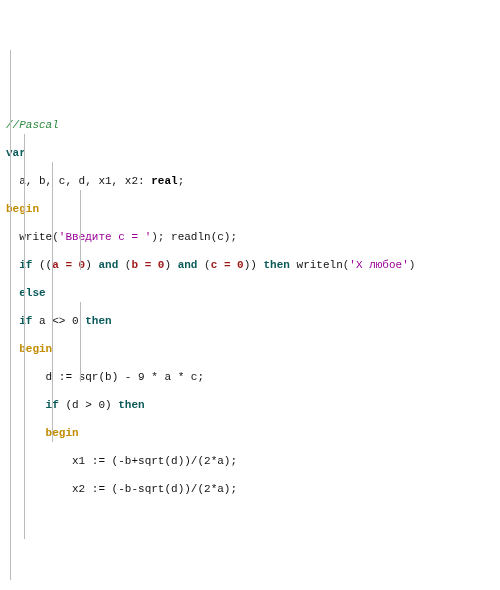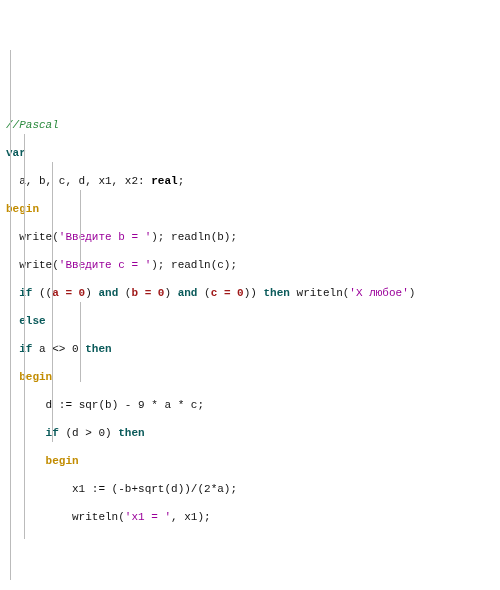--- a/index.html
+++ b/index.html
@@ -47,31 +47,30 @@
   <div class="bar" style="left:10px; top:50px; height:530px;"></div>
   <div class="bar" style="left:24px; top:134px; height:405px;"></div>
   <div class="bar" style="left:52px; top:162px; height:280px;"></div>
   <div class="bar" style="left:80px; top:190px; height:80px;"></div>
   <div class="bar" style="left:80px; top:302px; height:80px;"></div>
 
 <span class="line"><span class="cm">//Pascal</span></span>
 <span class="line"><span class="kw">var</span></span>
 <span class="line">  <span class="id">a, b, c, d, x1, x2</span><span class="op">:</span> <span class="ty">real</span><span class="op">;</span></span>
 <span class="line"><span class="kw br">begin</span></span>
-<span class="line">  <span class="fn">write</span>(<span class="str">'Введите b = '</span>); <span class="fn">readln</span><span class="id">(b)</span>;</span>
 <span class="line">  <span class="fn">write</span>(<span class="str">'Введите c = '</span>); <span class="fn">readln</span><span class="id">(c)</span>;</span>
 <span class="line">  <span class="kw">if</span> <span class="op">((</span><span class="cond">a = 0</span><span class="op">) </span><span class="kw">and</span> (<span class="cond">b = 0</span><span class="op">) </span><span class="kw">and</span> (<span class="cond">c = 0</span><span class="op">))</span> <span class="kw">then</span> <span class="fn">writeln</span>(<span class="str">'X любое'</span>)</span>
 <span class="line">  <span class="kw">else</span></span>
 <span class="line">  <span class="kw">if</span> <span class="id">a &lt;&gt; 0</span> <span class="kw">then</span></span>
 <span class="line">  <span class="kw br">begin</span></span>
 <span class="line">      <span class="id">d := </span><span class="fn">sqr</span><span class="id">(b)</span><span class="id"> - 9 * a * c;</span></span>
 <span class="line">      <span class="kw">if</span> <span class="id">(d &gt; 0)</span> <span class="kw">then</span></span>
 <span class="line">      <span class="kw br">begin</span></span>
 <span class="line">          <span class="id">x1 := (-b+</span><span class="fn">sqrt</span><span class="id">(d)</span><span class="id">)/(2*a);</span></span>
-<span class="line">          <span class="fn">writeln</span>(<span class="str">'x1 = '</span><span class="id">, x1);</span></span>
+<span class="line">          <span class="id">x2 := (-b-</span><span class="fn">sqrt</span><span class="id">(d)</span><span class="id">)/(2*a);</span></span>
 
 
 
 
 
 
 
 
 
 

